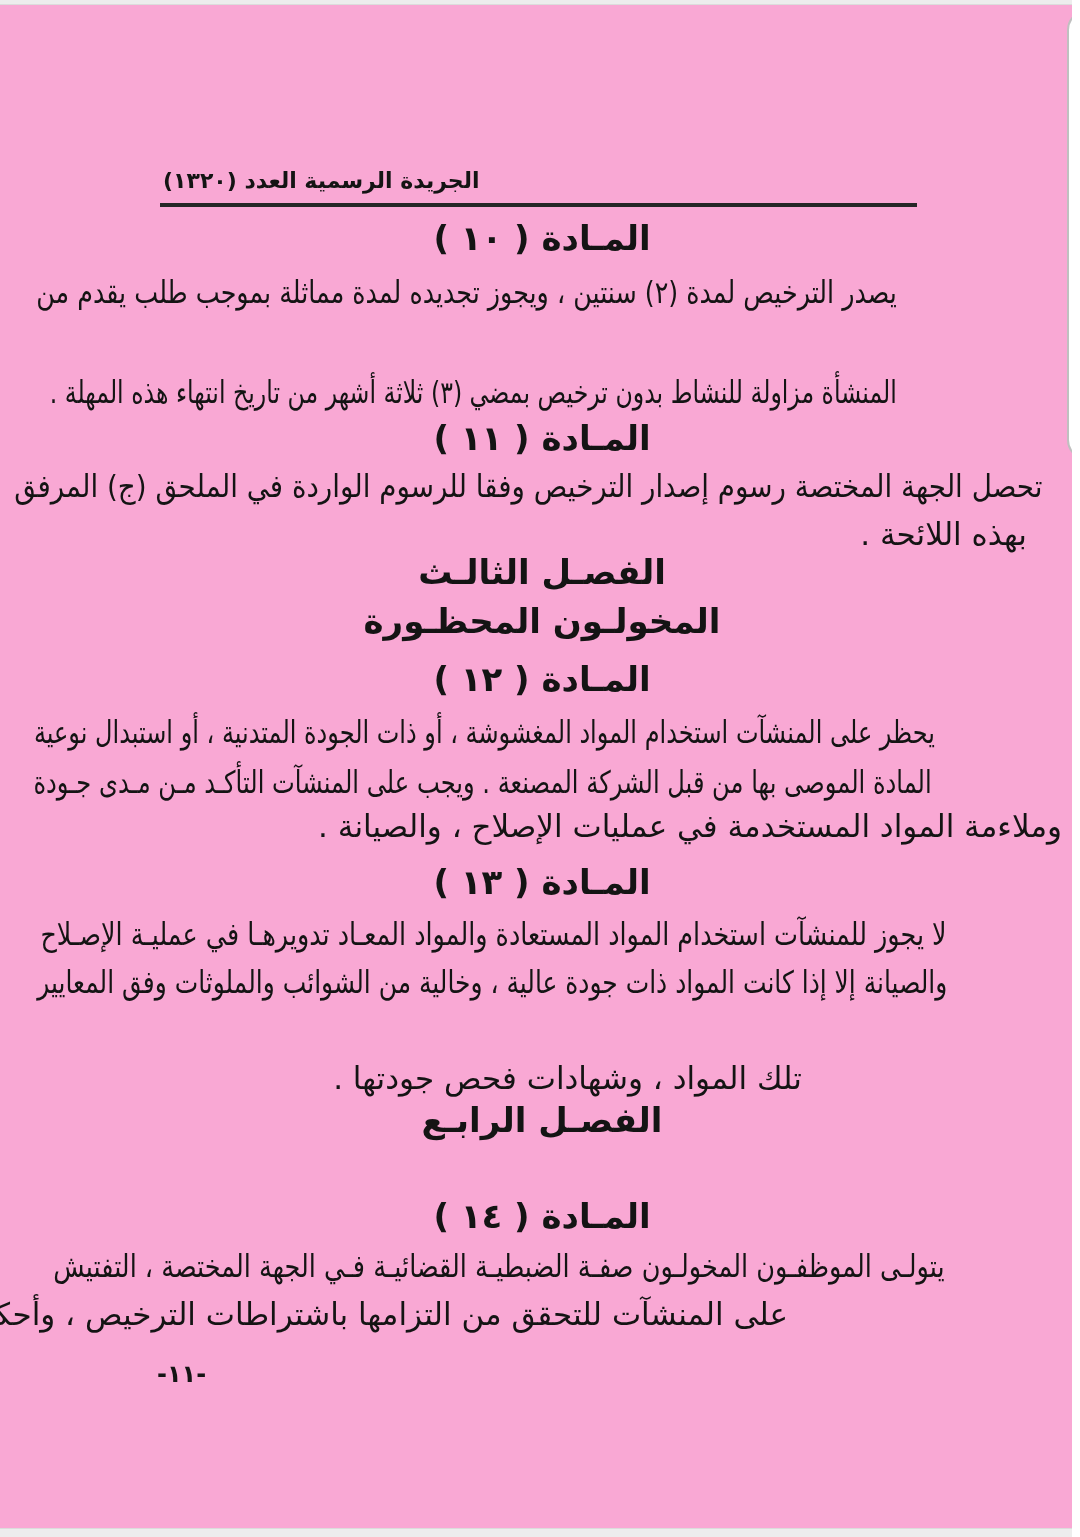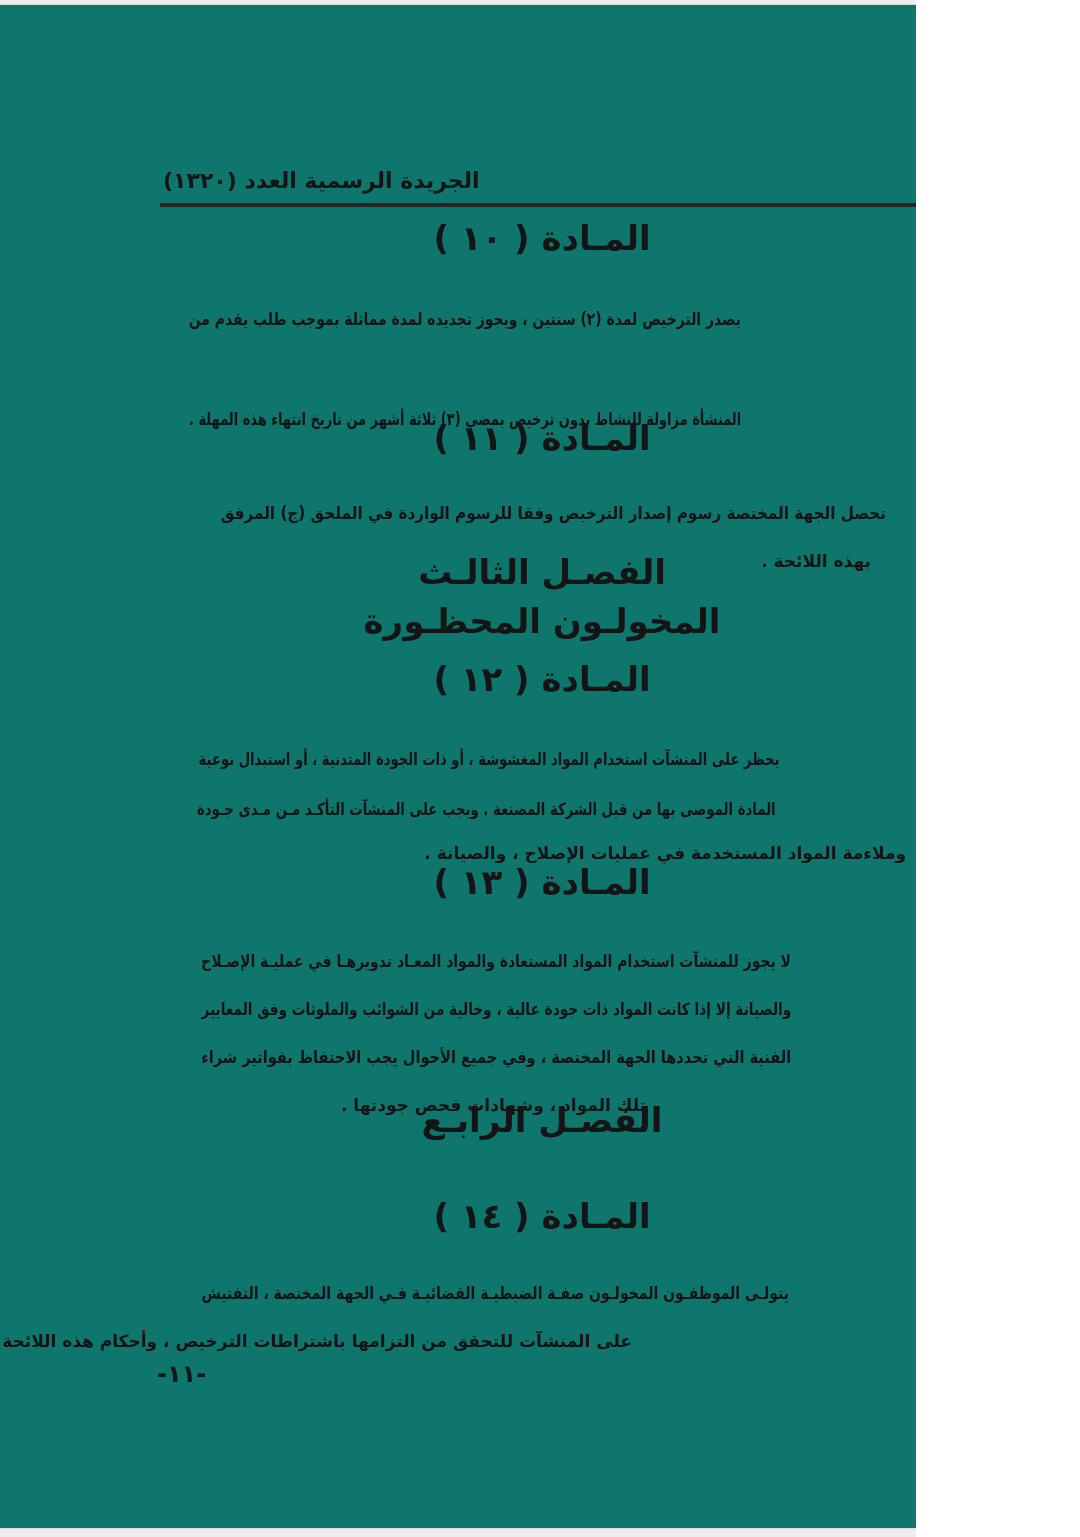--- a/index.html
+++ b/index.html
@@ -1,27 +1,27 @@
 <!DOCTYPE html>
 <html lang="ar"><head>
 <meta charset="utf-8">
 <style>
   html,body{margin:0;padding:0;background:#fff;}
   #page{
-    position:relative;width:916px;height:1537px;background:#0f766e;
+    position:relative;width:1072px;height:1537px;background:#f9a8d4;
     overflow:hidden;font-family:"DejaVu Sans",sans-serif;direction:rtl;
     color:#141414;
   }
   .strip-top{position:absolute;left:0;top:0;width:1080px;height:4px;background:#ededed;border-bottom:1px solid #dcdcdc;}
   .strip-bottom{position:absolute;left:0;top:1528px;width:1080px;height:9px;background:#ededed;border-top:1px solid #dcdcdc;}
   .scrollbar{position:absolute;left:1067px;top:10px;width:44px;height:450px;border:2px solid #c0c0c0;border-radius:20px;background:#ffffff;box-sizing:border-box;}
   .journal-header{position:absolute;left:163px;top:168px;font-size:22px;font-weight:bold;white-space:nowrap;direction:rtl;}
   .rule{position:absolute;left:160px;top:203px;width:757px;height:4px;background:#262626;}
   .heading{position:absolute;left:157px;width:770px;text-align:center;font-size:34px;font-weight:bold;line-height:32px;white-space:nowrap;}
-  .line{position:absolute;font-size:17px;font-weight:bold;line-height:32px;white-space:nowrap;direction:rtl;margin-top:27px;}
+  .line{position:absolute;font-size:31px;font-weight:normal;line-height:32px;white-space:nowrap;direction:rtl;}
   .line.stretch{text-align:right;}
   .line.shrink{text-align:center;}
   .line span{display:inline-block;}
   .footer-page-number{position:absolute;left:157px;top:1360px;width:770px;text-align:left;font-size:24px;font-weight:bold;}
   
   #a10h{top:222px}
   #a10l1{top:276px;right:175px;left:158px}
   #a10l2{top:326px;right:175px;left:158px}
   #a10l3{top:376px;right:175px;left:158px}
   #a11h{top:422px}
@@ -67,21 +67,20 @@
   <div class="heading" id="c3s">المخولـون المحظـورة</div>
 
   <div class="heading" id="a12h">المـادة ( ١٢ )</div>
   <div class="line stretch" id="a12l1"><span style="transform-origin: 100% 50%; transform: scaleX(0.7741);">يحظر على المنشآت استخدام المواد المغشوشة ، أو ذات الجودة المتدنية ، أو استبدال نوعية</span></div>
   <div class="line stretch" id="a12l2"><span style="transform-origin: 100% 50%; transform: scaleX(0.7793);">المادة الموصى بها من قبل الشركة المصنعة . ويجب على المنشآت التأكـد مـن مـدى جـودة</span></div>
   <div class="line shrink" id="a12l3"><span>وملاءمة المواد المستخدمة في عمليات الإصلاح ، والصيانة .</span></div>
 
   <div class="heading" id="a13h">المـادة ( ١٣ )</div>
   <div class="line stretch" id="a13l1"><span style="transform-origin: 100% 50%; transform: scaleX(0.8204);">لا يجوز للمنشآت استخدام المواد المستعادة والمواد المعـاد تدويرهـا في عمليـة الإصـلاح</span></div>
   <div class="line stretch" id="a13l2"><span style="transform-origin: 100% 50%; transform: scaleX(0.8044);">والصيانة إلا إذا كانت المواد ذات جودة عالية ، وخالية من الشوائب والملوثات وفق المعايير</span></div>
-  <div class="line stretch" id="a13l3"><span style="transform-origin: 100% 50%; transform: scaleX(0.8571);">الفنية التي تحددها الجهة المختصة ، وفي جميع الأحوال يجب الاحتفاظ بفواتير شراء</span></div>
   <div class="line shrink" id="a13l4"><span>تلك المواد ، وشهادات فحص جودتها .</span></div>
 
   <div class="heading" id="c4t">الفصـل الرابـع</div>
 
   <div class="heading" id="a14h">المـادة ( ١٤ )</div>
   <div class="line stretch" id="a14l1"><span style="transform-origin: 100% 50%; transform: scaleX(0.8241);">يتولـى الموظفـون المخولـون صفـة الضبطيـة القضائيـة فـي الجهة المختصة ، التفتيش</span></div>
   <div class="line shrink" id="a14l2"><span>على المنشآت للتحقق من التزامها باشتراطات الترخيص ، وأحكام هذه اللائحة .</span></div>
 
   <div class="footer-page-number">-١١-</div>
 

